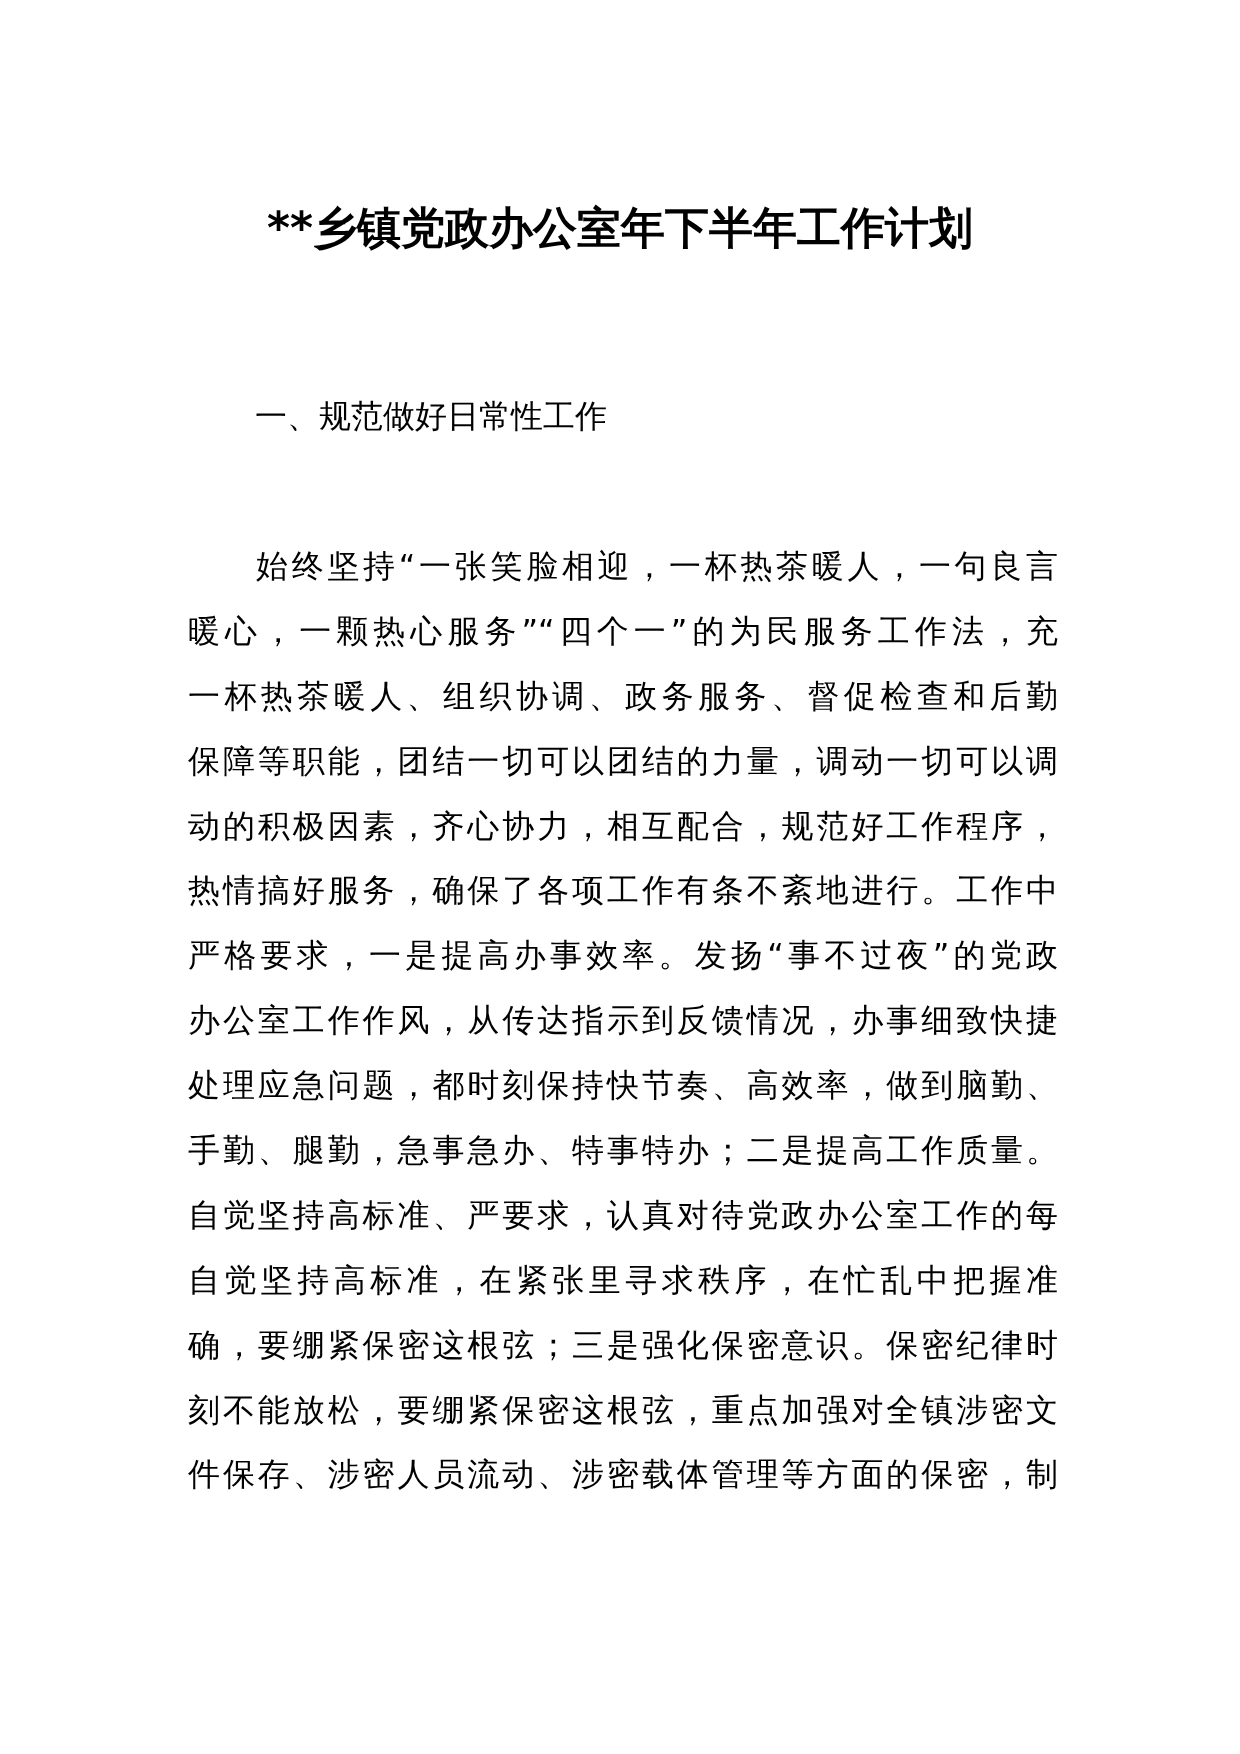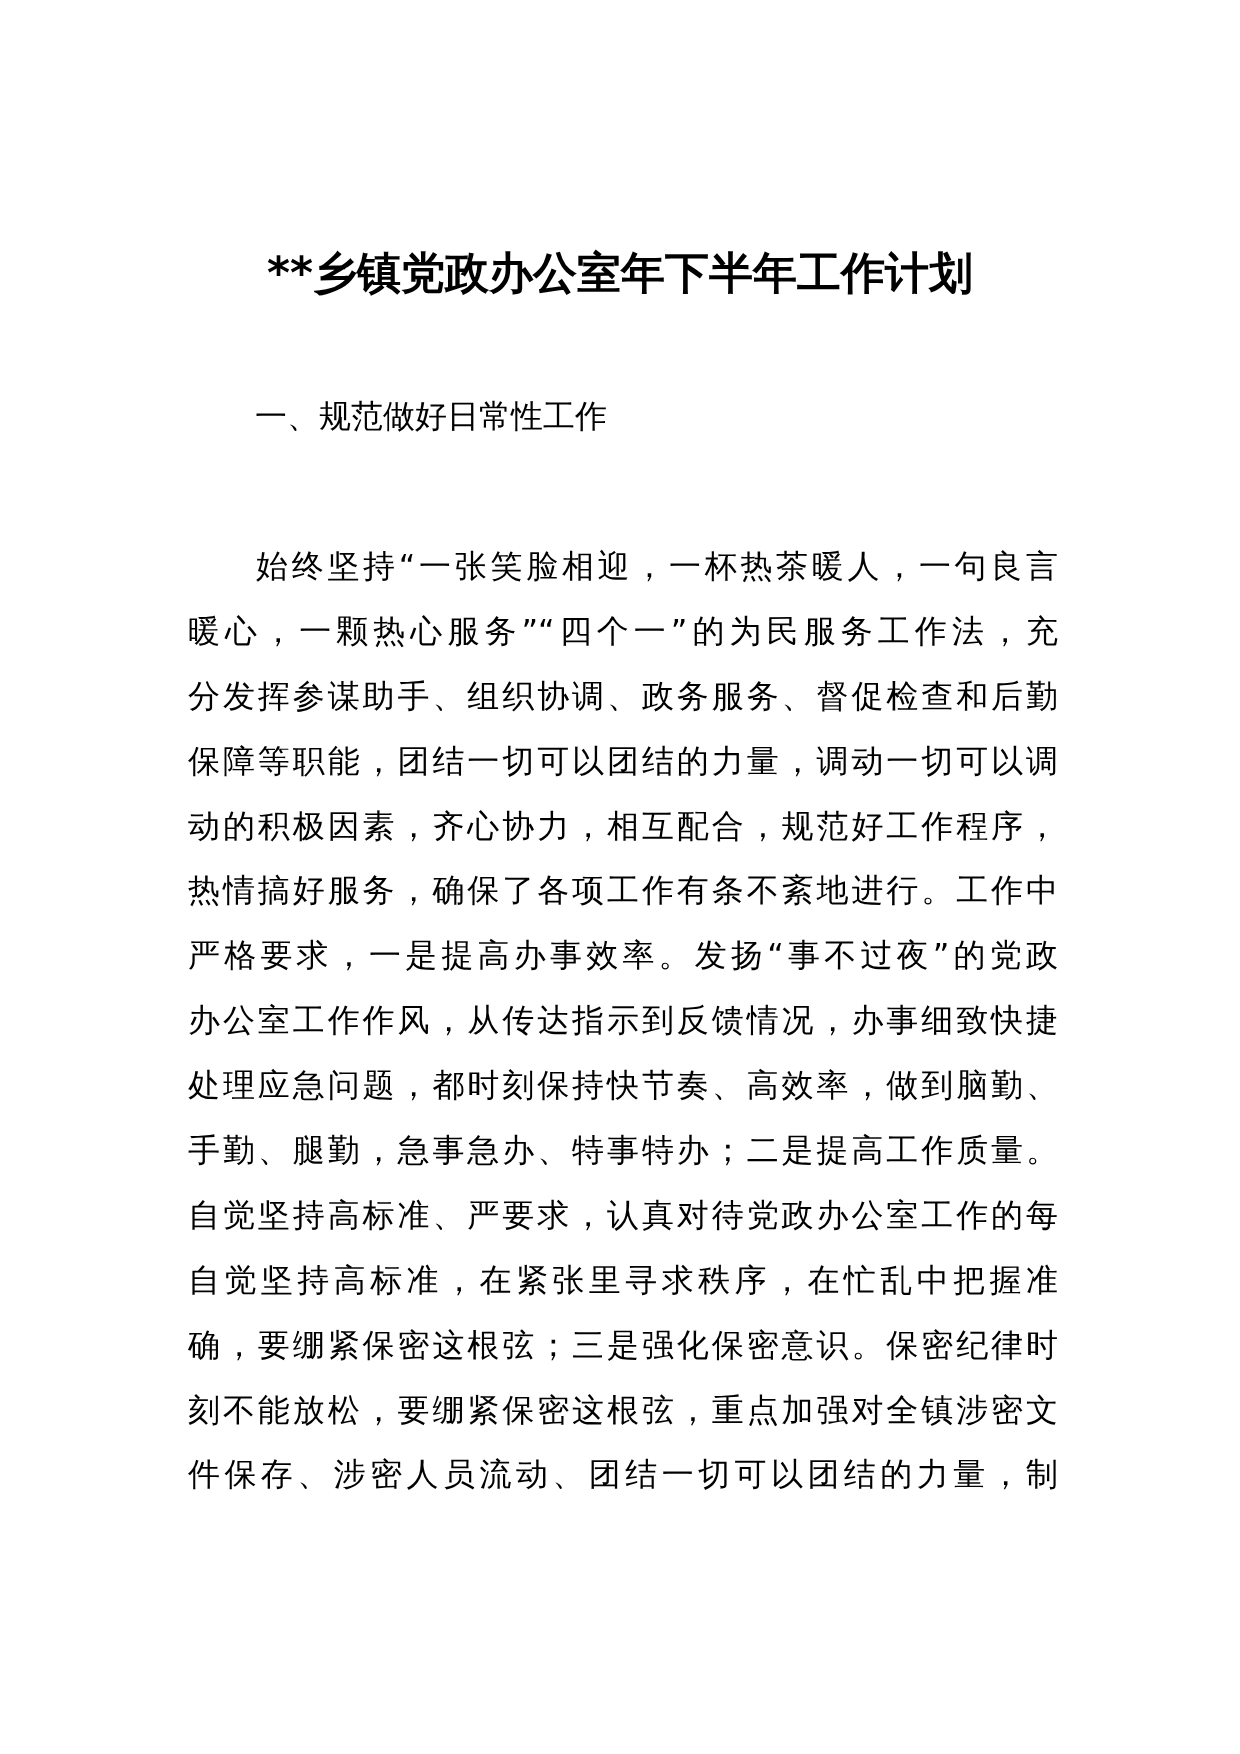--- a/index.html
+++ b/index.html
@@ -27,21 +27,20 @@
       position: absolute;
       left: 0;
       width: 1240px;
       top: 198px;
       text-align: center;
       font-size: 44px;
       font-weight: bold;
       line-height: 60px;
       letter-spacing: 0px;
       white-space: nowrap;
-      margin-top: 45px;
     }
     .heading {
       position: absolute;
       left: 255px;
       top: 394px;
       font-size: 32px;
       line-height: 44px;
       white-space: nowrap;
       text-align: right;
     }
@@ -65,27 +64,27 @@
   </style>
 </head>
 <body>
 
 <div class="page">
   <div class="title">**乡镇党政办公室年下半年工作计划</div>
   <div class="heading">一、规范做好日常性工作</div>
   <div class="body-lines">
     <div class="line first">始终坚持“一张笑脸相迎，一杯热茶暖人，一句良言</div>
     <div class="line">暖心，一颗热心服务”“四个一”的为民服务工作法，充</div>
-    <div class="line">分发挥参谋助手、组织协调、政务服务、督促检查和后勤</div>
+    <div class="line">一杯热茶暖人、组织协调、政务服务、督促检查和后勤</div>
     <div class="line">保障等职能，团结一切可以团结的力量，调动一切可以调</div>
     <div class="line">动的积极因素，齐心协力，相互配合，规范好工作程序，</div>
     <div class="line">热情搞好服务，确保了各项工作有条不紊地进行。工作中</div>
     <div class="line">严格要求，一是提高办事效率。发扬“事不过夜”的党政</div>
     <div class="line">办公室工作作风，从传达指示到反馈情况，办事细致快捷</div>
     <div class="line">处理应急问题，都时刻保持快节奏、高效率，做到脑勤、</div>
     <div class="line">手勤、腿勤，急事急办、特事特办；二是提高工作质量。</div>
     <div class="line">自觉坚持高标准、严要求，认真对待党政办公室工作的每</div>
     <div class="line">自觉坚持高标准，在紧张里寻求秩序，在忙乱中把握准</div>
     <div class="line">确，要绷紧保密这根弦；三是强化保密意识。保密纪律时</div>
     <div class="line">刻不能放松，要绷紧保密这根弦，重点加强对全镇涉密文</div>
-    <div class="line">件保存、涉密人员流动、团结一切可以团结的力量，制</div>
+    <div class="line">件保存、涉密人员流动、涉密载体管理等方面的保密，制</div>
   </div>
 </div>
 
 </body></html>

